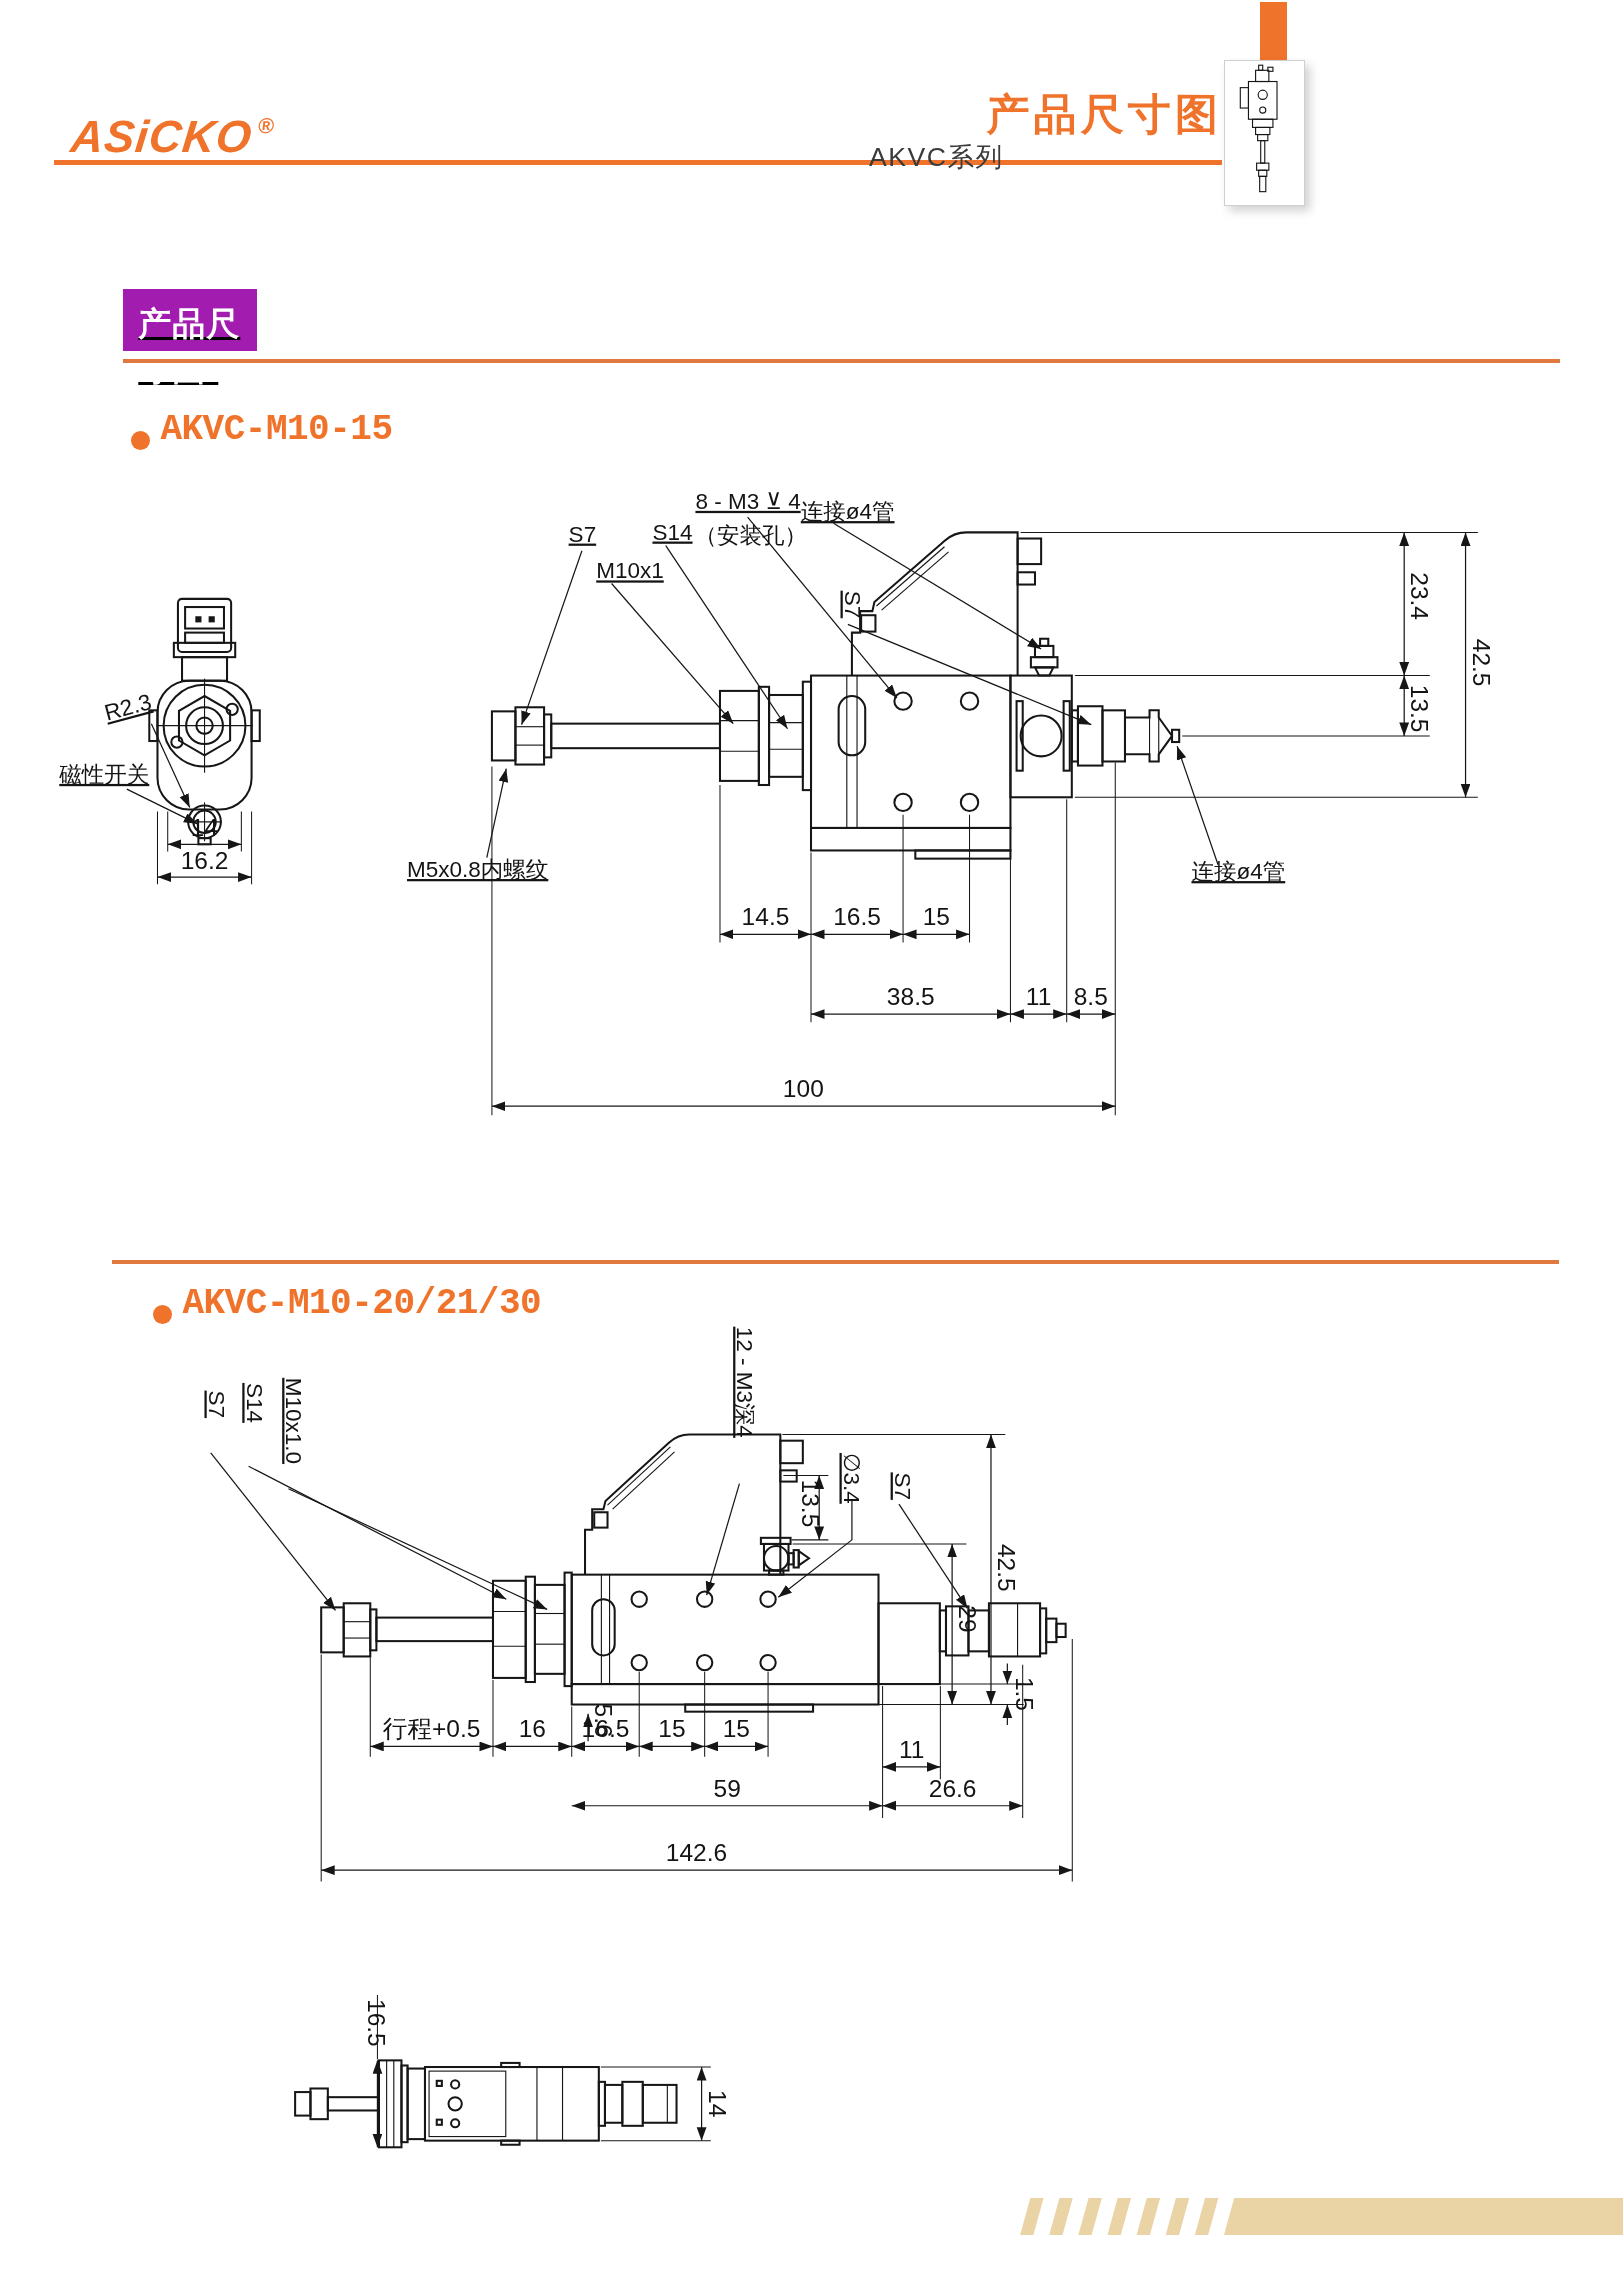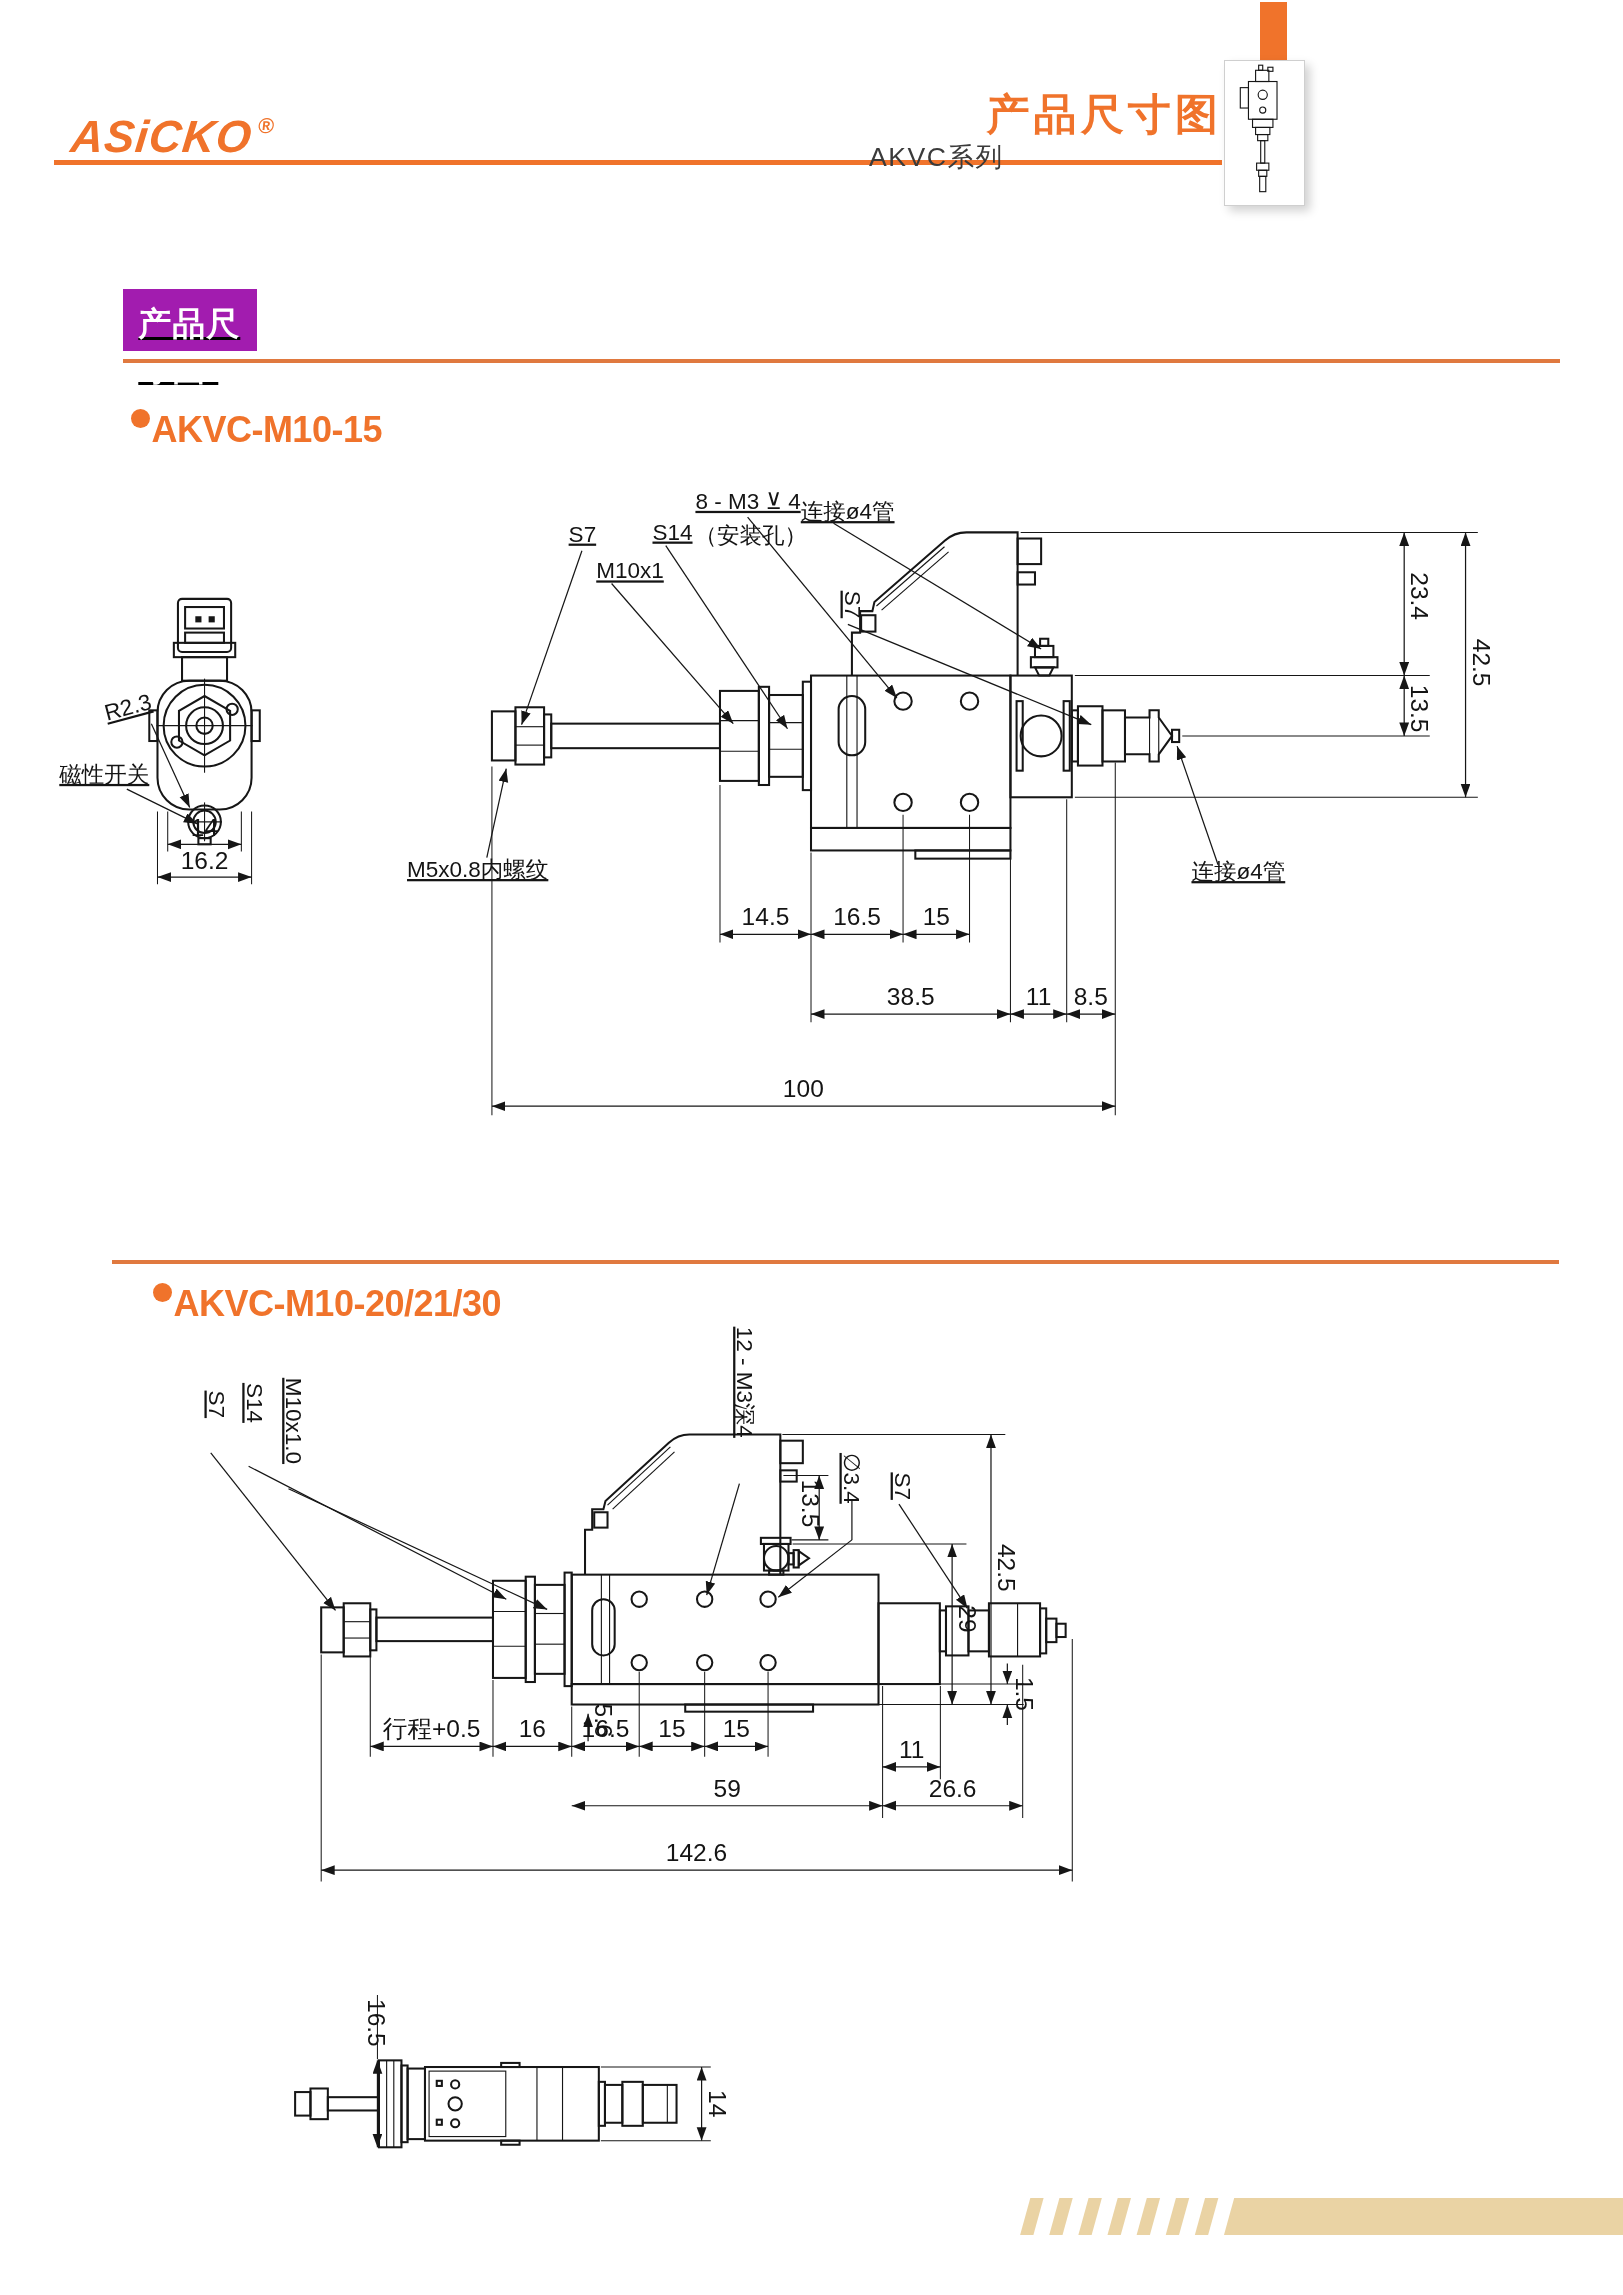--- a/index.html
+++ b/index.html
@@ -12,21 +12,21 @@
   .title-cn{left:869px;top:86px;width:353px;text-align:right;font-size:43px;font-weight:bold;color:#f0732b;letter-spacing:4.1px;}
   .series{left:869px;top:139px;width:353px;font-size:26.6px;color:#3b3b3b;letter-spacing:1.5px;}
   .thumb-bar{left:1260px;top:2px;width:26.6px;height:58px;background:#f0732b;}
   .thumb-box{left:1224px;top:60px;width:79px;height:144px;background:#ffffff;border:1px solid #cfcfcf;box-shadow:5.1px 5.1px 9.2px rgba(0,0,0,0.18);}
   
   .banner{left:123px;top:289px;width:134px;height:62px;background:#a21caf;text-decoration:underline;}
   .banner span{display:block;padding:13.3px 0 0 15.3px;font-size:33px;font-weight:bold;color:#ffffff;letter-spacing:1px;}
   .banner-rule{left:123px;top:359px;width:1437px;height:3.6px;background:#e0793f;}
   .divider{left:112px;top:1260px;width:1447px;height:3.6px;background:#e0793f;}
   
-  .shead{display:flex;align-items:flex-start;gap:1px;color:#f0732b;}
+  .shead{display:flex;align-items:flex-end;gap:10px;color:#f0732b;font-family:Liberation Mono, monospace;}
   .shead .dot{width:19.4px;height:19.4px;border-radius:50%;background:#f0732b;flex:0 0 auto;}
   .shead .txt{font-size:36px;font-weight:600;letter-spacing:-0.5px;}
   .h1pos{left:131px;top:409px;}
   .h2pos{left:153px;top:1283px;}
   
   svg text{fill:#141414;}
   .ln{fill:none;stroke:#161616;stroke-width:4;stroke-linejoin:miter;}
   .thin{fill:none;stroke:#161616;stroke-width:2.2;}
   .ext{fill:none;stroke:#161616;stroke-width:2;}
   .dimln{fill:none;stroke:#161616;stroke-width:2.4;}

